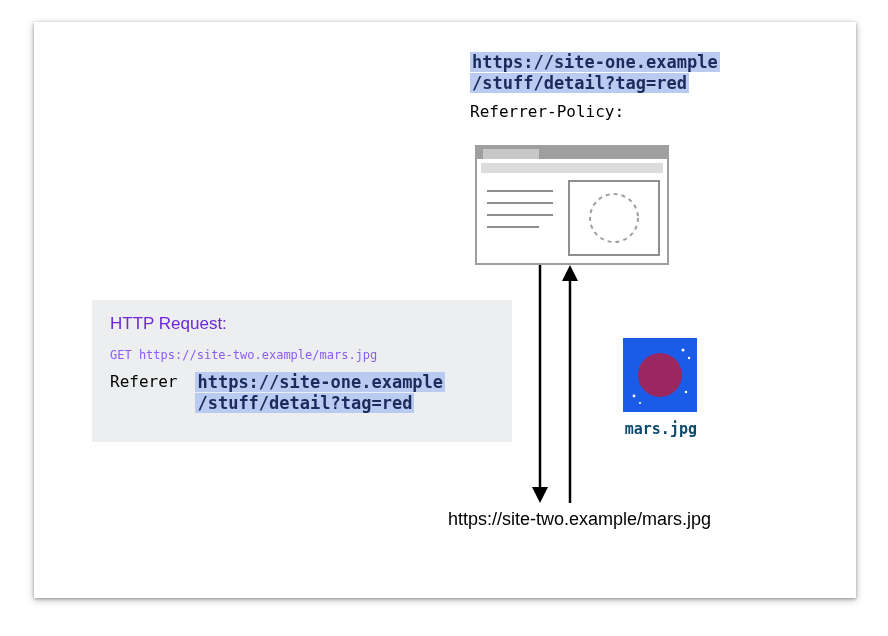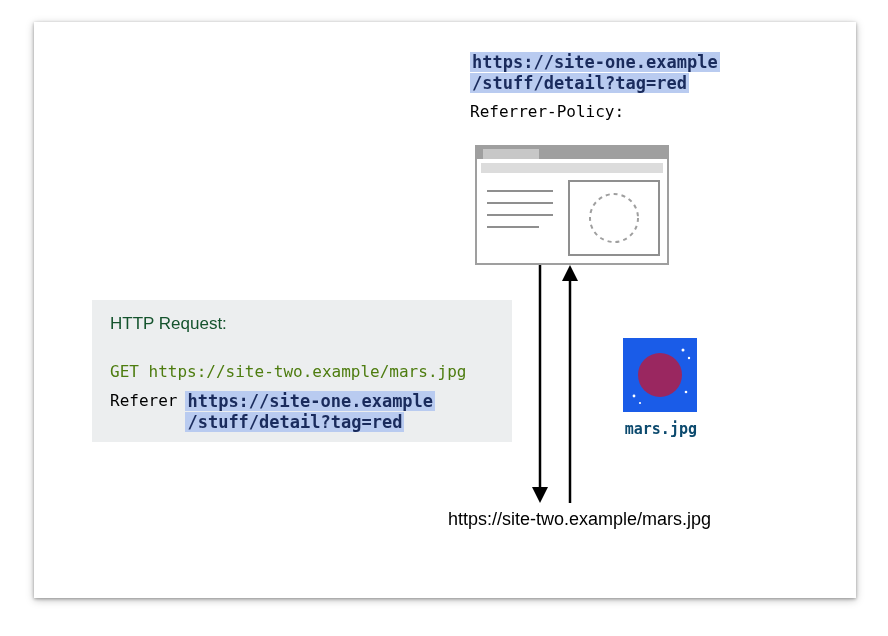--- a/index.html
+++ b/index.html
@@ -52,36 +52,36 @@
     left: 58px;
     top: 278px;
     width: 420px;
     height: 142px;
     background: #eceeef;
     padding: 14px 18px;
   }
   .req-title {
     font-family: -apple-system, BlinkMacSystemFont, Arial, sans-serif;
     font-size: 17px;
-    color: #14532d;
-    margin-bottom: 28px;
+    color: #6d28d9;
+    margin-bottom: 14px;
   }
   .req-get {
     font-family: "Consolas", "Menlo", monospace;
-    font-size: 16px;
-    color: #4d7c0f;
+    font-size: 12px;
+    color: #8b5cf6;
     margin-bottom: 10px;
   }
   .req-referer {
     font-family: "Consolas", "Menlo", monospace;
     font-size: 16px;
     color: #000;
     display: flex;
     align-items: flex-start;
-    gap: 8px;
+    gap: 18px;
   }
   .req-referer-val {
     font-family: "Consolas", "Menlo", monospace;
     font-size: 17px;
     font-weight: 600;
     color: #1a2b5c;
     line-height: 1.25;
   }
   .req-referer-val span { background: #b9cbf0; padding: 0 2px; }
   .mars-img {

